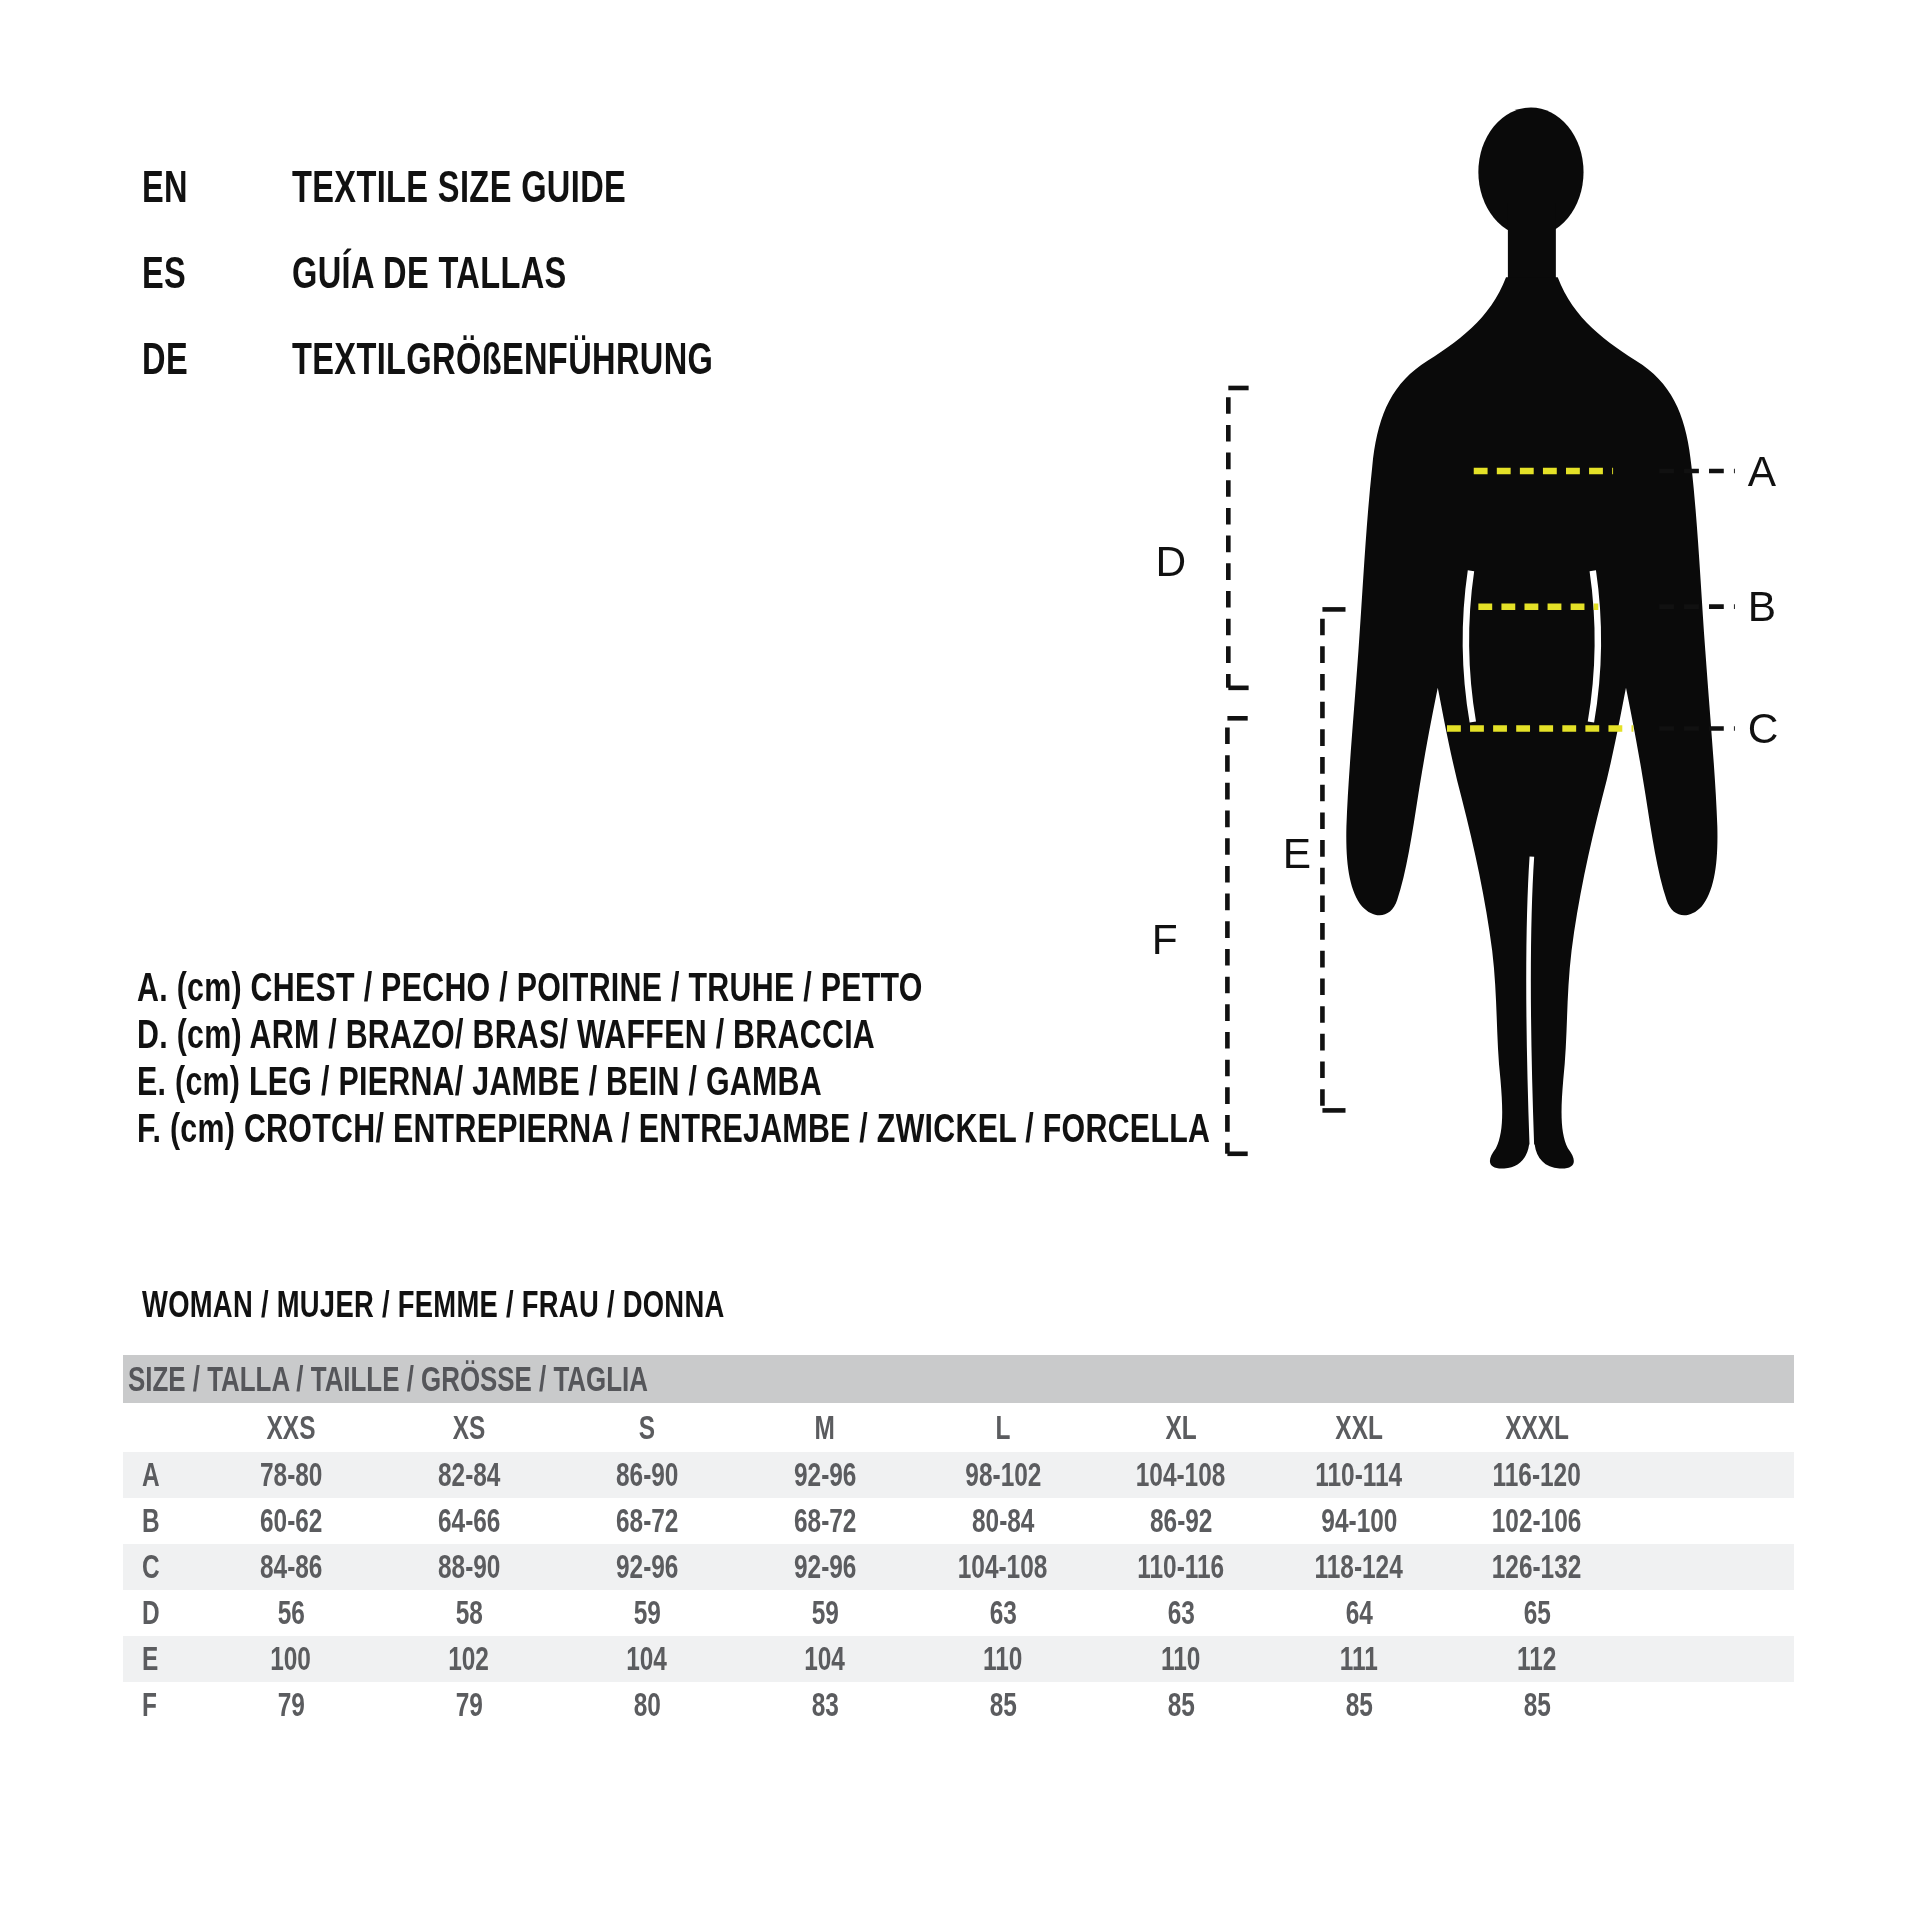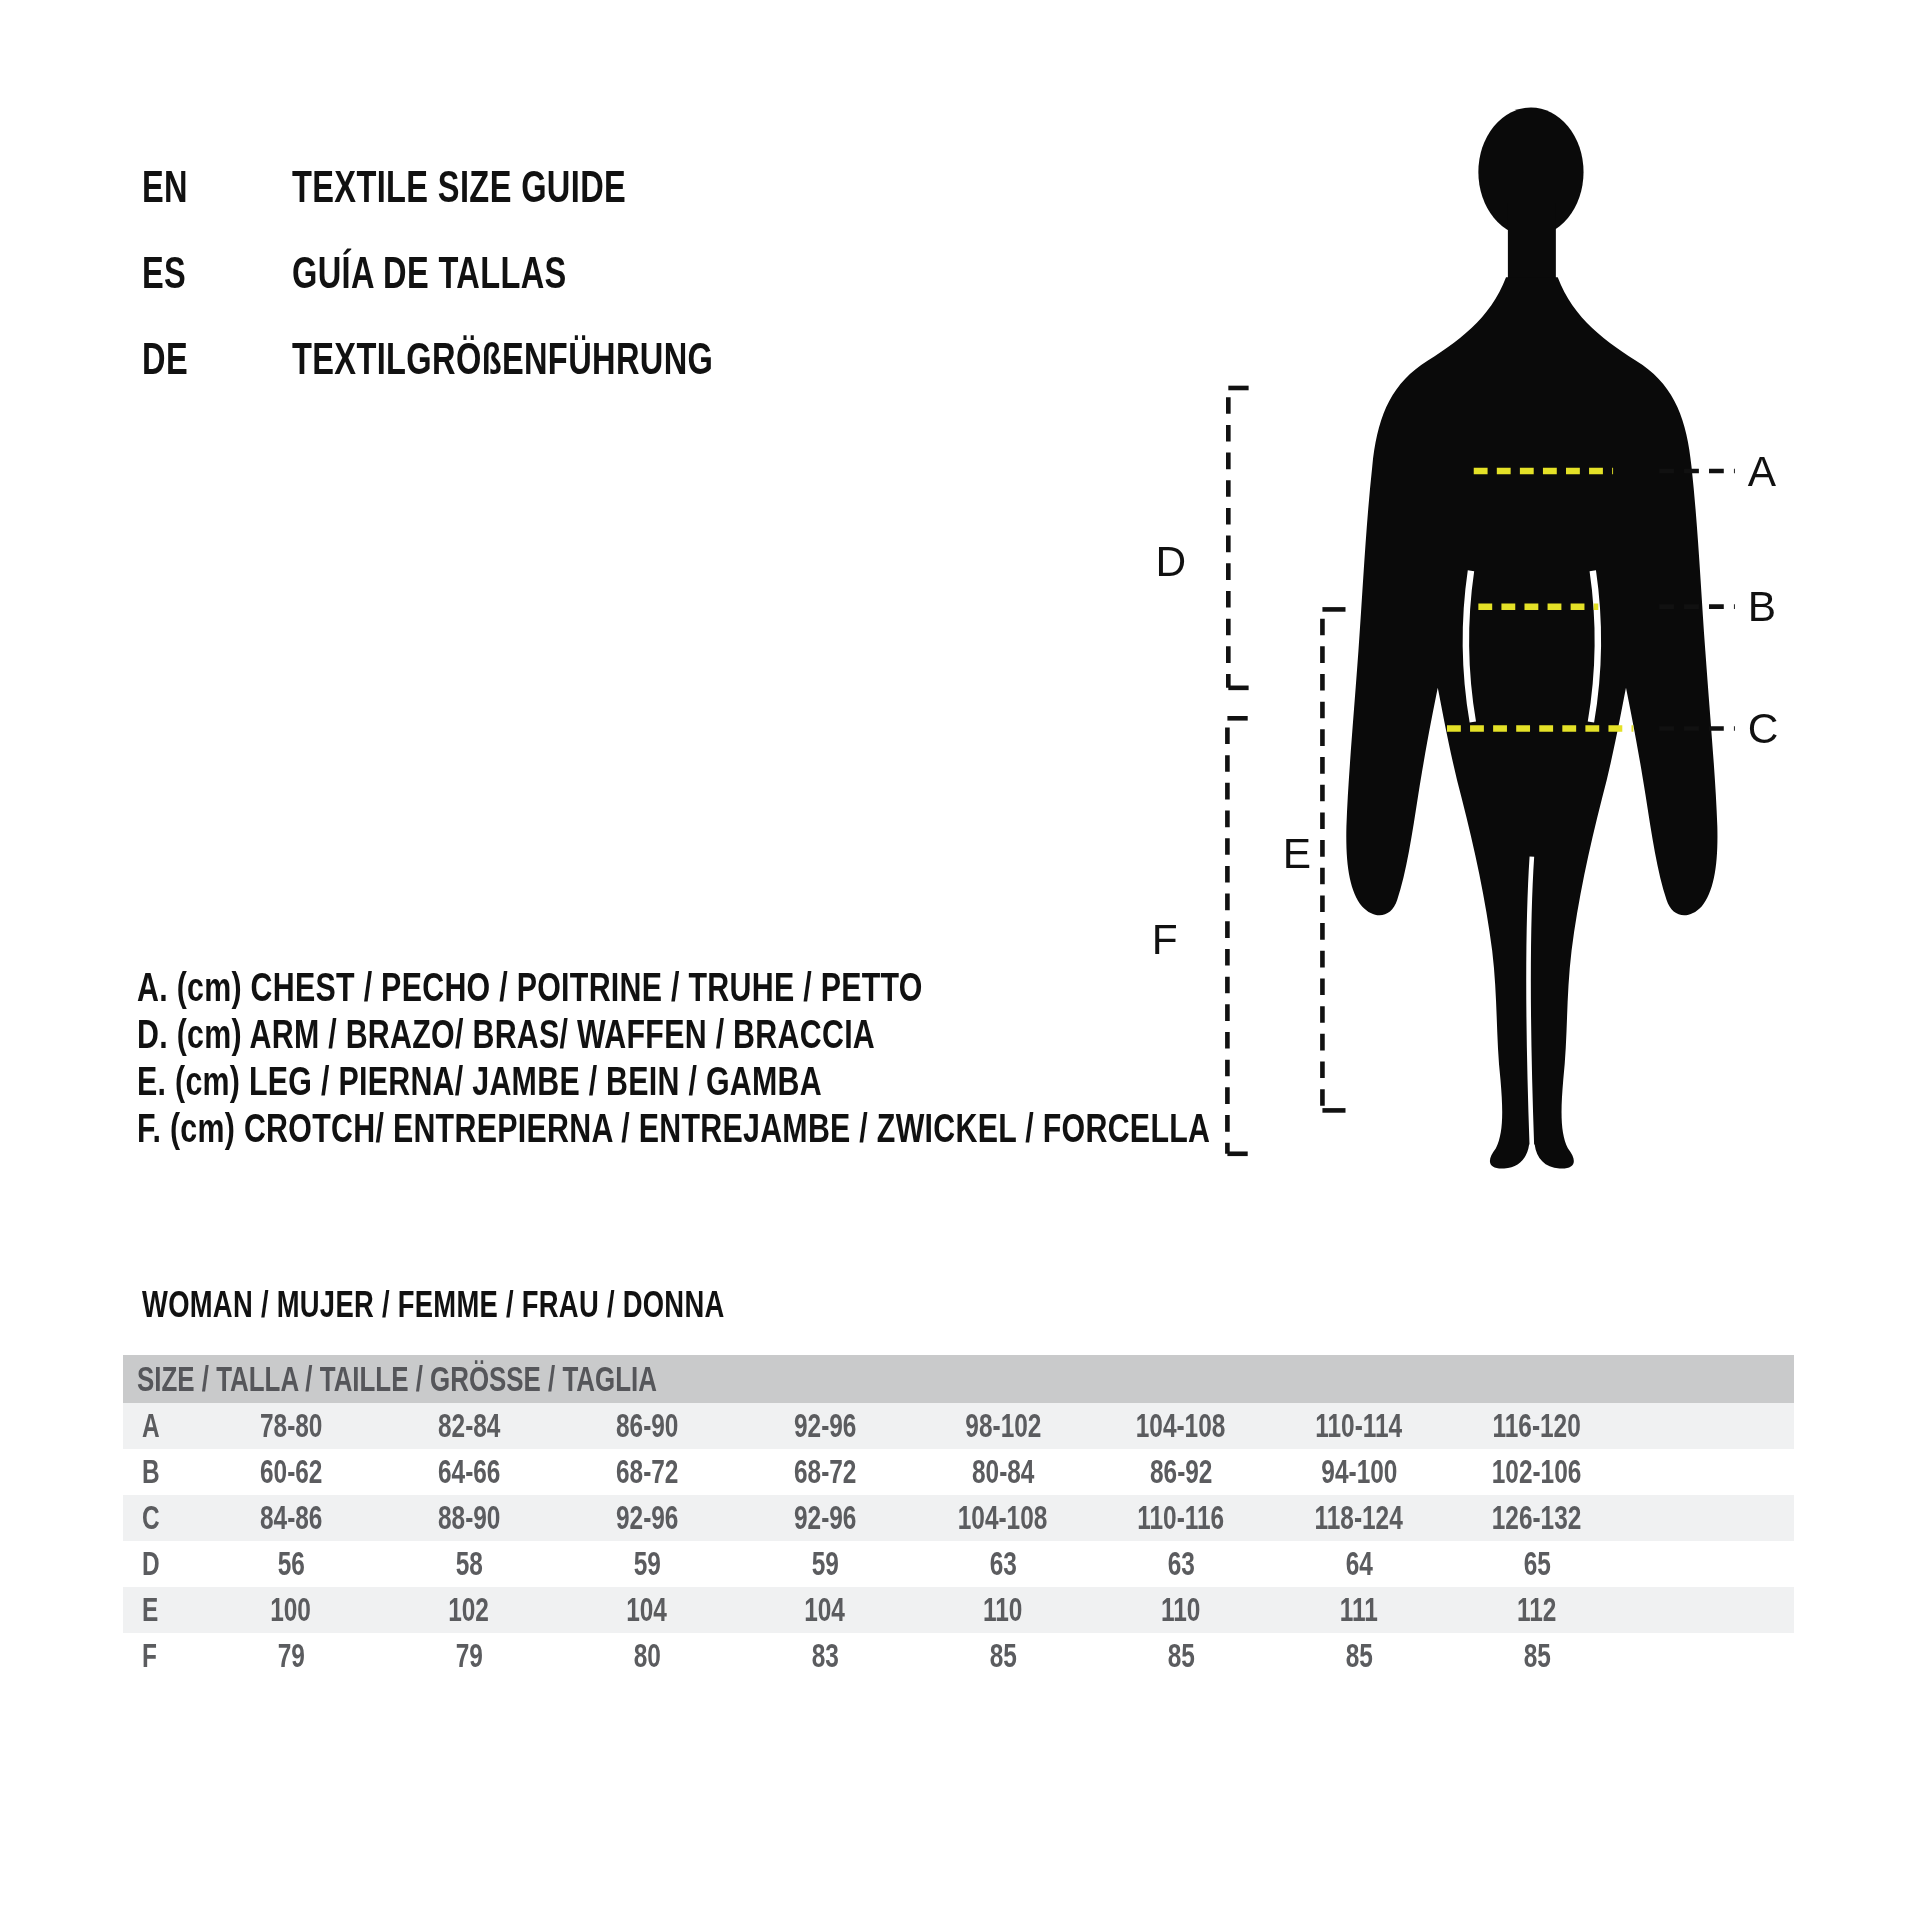--- a/index.html
+++ b/index.html
@@ -20,21 +20,21 @@
   
   .legend{position:absolute;left:137px;top:964px;}
   .legend-line{height:47px;line-height:47px;font-size:41px;font-weight:700;letter-spacing:0.4px;}
 
   
   .gender{position:absolute;left:142px;top:1285px;font-size:37px;font-weight:700;line-height:39px;letter-spacing:0.4px;text-align:right;}
 
   
   .sizetable{position:absolute;left:123px;top:1355px;width:1671px;}
   .thead{height:48px;line-height:48px;background:#c9cacb;color:#55565a;
-         font-size:35px;font-weight:700;padding-left:14px;box-sizing:border-box;}
+         font-size:35px;font-weight:700;padding-left:5px;box-sizing:border-box;}
   .trow{display:grid;grid-template-columns:79px repeat(8,178px);align-items:center;
         color:#5b5c5f;font-size:33px;font-weight:700;}
   .trow.sizes{height:49px;}
   .trow.data{height:46px;}
   .trow.stripe{background:#f0f1f2;}
   .tcell{text-align:center;}
   .tlabel{text-align:left;padding-left:18.5px;}
 
   
   .figure-svg{position:absolute;left:1089px;top:74px;width:835px;height:1200px;}
@@ -137,20 +137,31 @@
     <div class="legend-line"><span class="cx">F. (cm) CROTCH/ ENTREPIERNA / ENTREJAMBE / ZWICKEL / FORCELLA</span></div>
   </div>
 
   <div class="gender"><span class="cx">WOMAN / MUJER / FEMME / FRAU / DONNA</span></div>
 
   <div class="sizetable">
     <div class="thead">
       <span class="cx">SIZE / TALLA / TAILLE / GRÖSSE / TAGLIA</span>
     </div>
 
+    <div class="trow sizes">
+      <span class="tcell tlabel"></span>
+      <span class="tcell"><span class="cxc">XXS</span></span>
+      <span class="tcell"><span class="cxc">XS</span></span>
+      <span class="tcell"><span class="cxc">S</span></span>
+      <span class="tcell"><span class="cxc">M</span></span>
+      <span class="tcell"><span class="cxc">L</span></span>
+      <span class="tcell"><span class="cxc">XL</span></span>
+      <span class="tcell"><span class="cxc">XXL</span></span>
+      <span class="tcell"><span class="cxc">XXXL</span></span>
+    </div>
 
     <div class="trow data stripe">
       <span class="tcell tlabel"><span class="cx">A</span></span>
       <span class="tcell"><span class="cxc">78-80</span></span>
       <span class="tcell"><span class="cxc">82-84</span></span>
       <span class="tcell"><span class="cxc">86-90</span></span>
       <span class="tcell"><span class="cxc">92-96</span></span>
       <span class="tcell"><span class="cxc">98-102</span></span>
       <span class="tcell"><span class="cxc">104-108</span></span>
       <span class="tcell"><span class="cxc">110-114</span></span>

